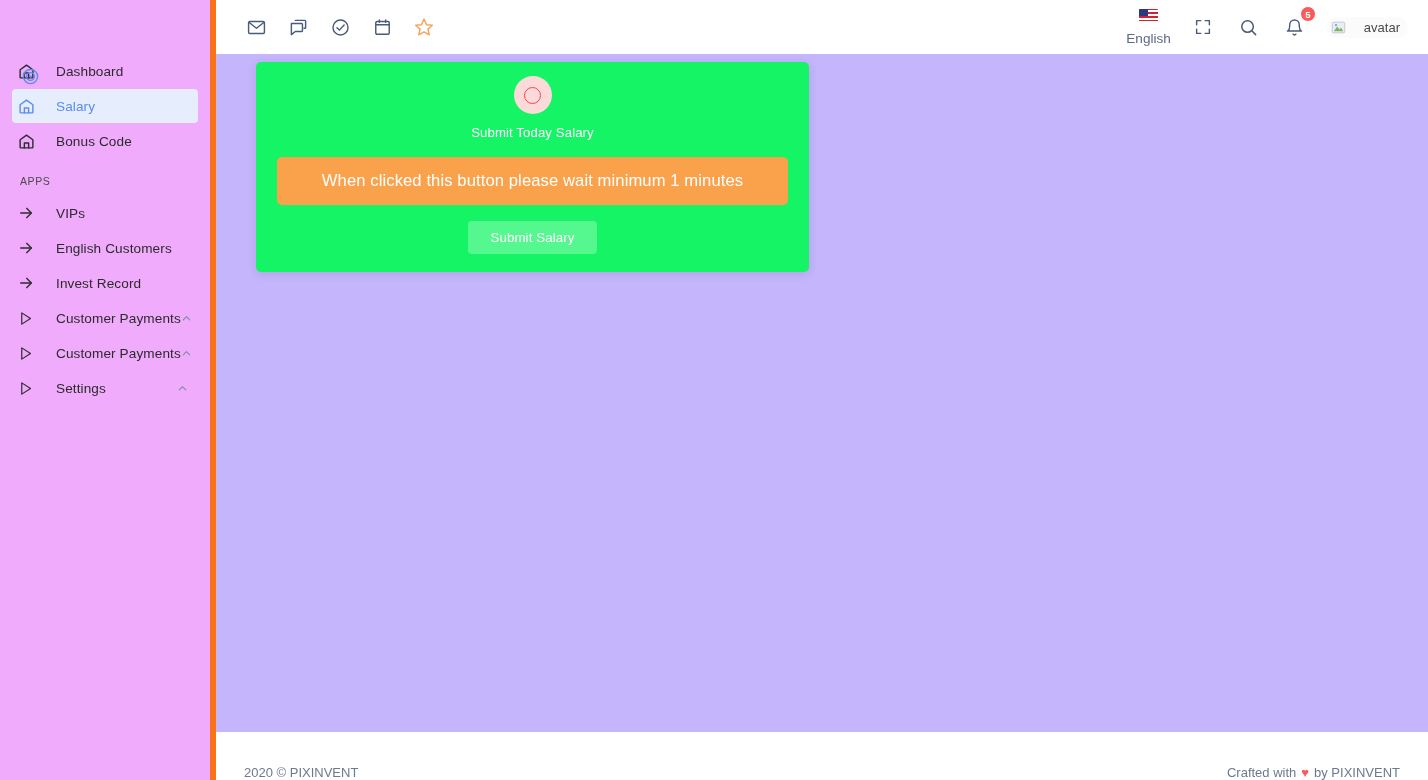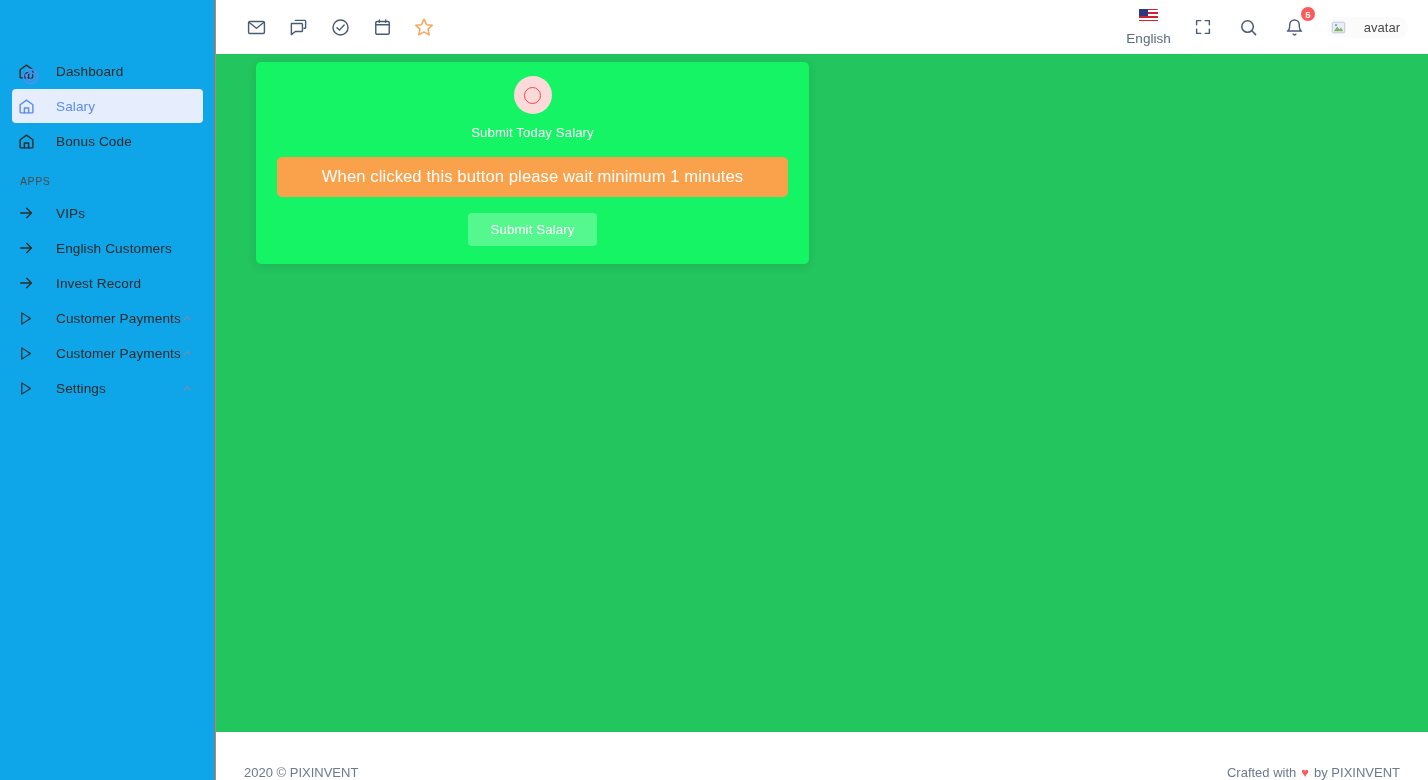--- a/index.html
+++ b/index.html
@@ -19,22 +19,22 @@
     height: 780px;
     background: #ffffff;
   }
 
   
   .sidebar {
     position: absolute;
     left: 0; top: 0;
     width: 216px;
     height: 780px;
-    background: #0ea5e9;
-    border-right: 1px solid #f97316;
+    background: #f0abfc;
+    border-right: 6px solid #f97316;
     padding-top: 54px;
   }
   .nav-list { list-style: none; }
   .nav-item {
     display: flex;
     align-items: center;
     height: 34px;
     margin: 0 12px 1px 12px;
     padding: 0 10px 0 6px;
     border-radius: 4px;
@@ -167,21 +167,21 @@
     overflow: hidden;
     white-space: nowrap;
   }
 
   
   .content {
     position: absolute;
     left: 216px; top: 54px;
     width: 1212px;
     height: 678px;
-    background: #22c55e;
+    background: #c4b5fd;
     padding: 8px 0 0 40px;
   }
 
   .salary-card {
     width: 553px;
     background: #14f464;
     border-radius: 5px;
     box-shadow: 0 2px 10px 0 rgba(34,41,47,0.12);
     padding: 14px 0 18px 0;
     text-align: center;
@@ -201,21 +201,21 @@
   .card-title {
     margin-top: 11px;
     font-size: 13.2px;
     color: #ffffff;
     letter-spacing: .1px;
   }
   .warn-banner {
     margin: 17px 21px 0 21px;
     background: #faa24b;
     border-radius: 5px;
-    height: 40px;
+    height: 48px;
     display: flex;
     align-items: center;
     justify-content: center;
     color: #ffffff;
     font-size: 16.6px;
     letter-spacing: .1px;
   }
   .submit-btn {
     margin: 16px auto 0 auto;
     display: block;

